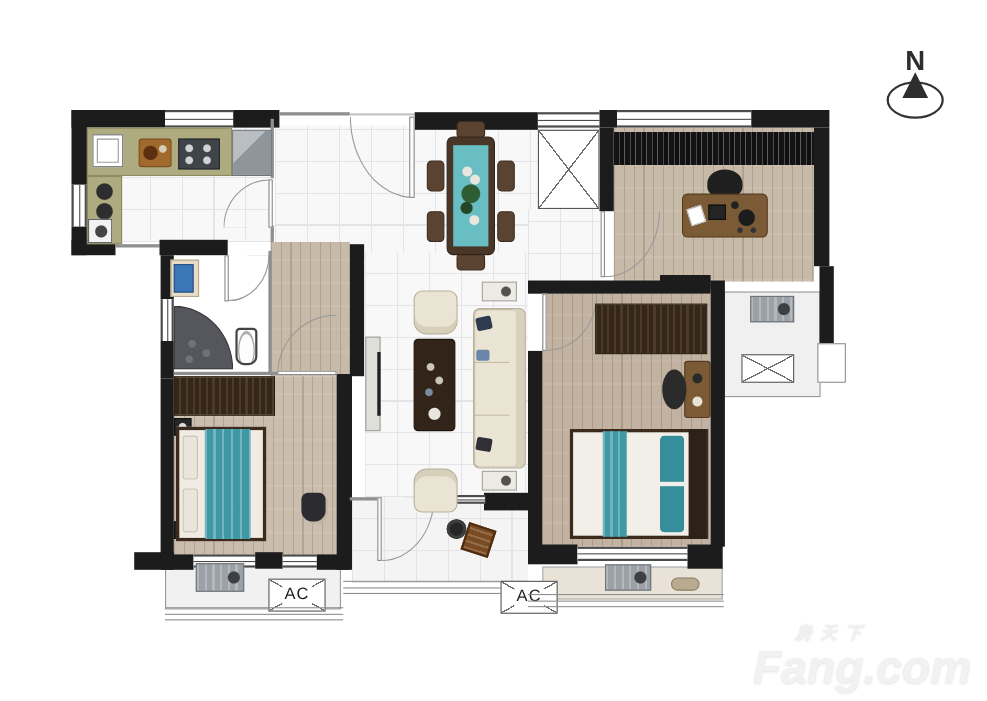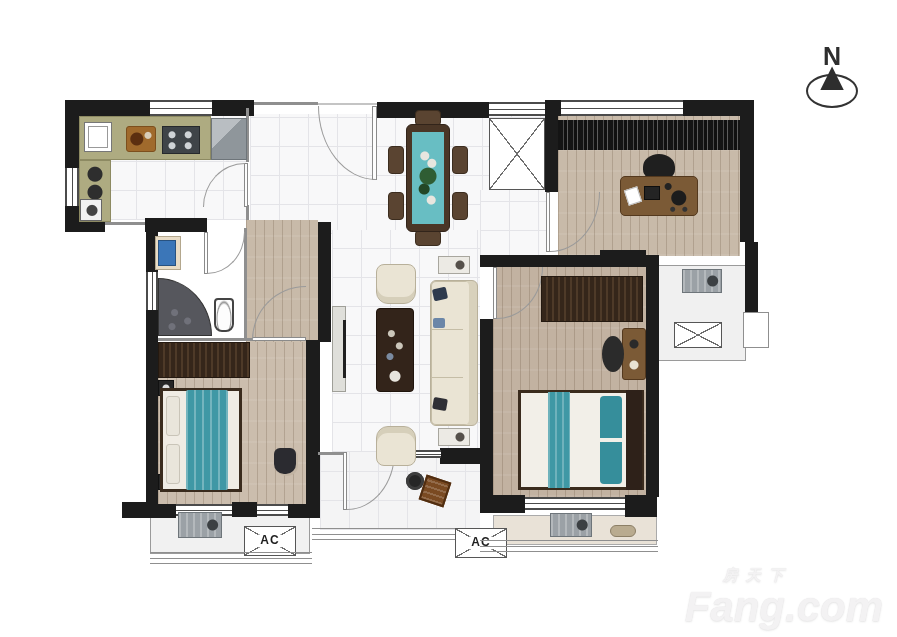--- a/index.html
+++ b/index.html
@@ -19,21 +19,21 @@
     background-image:linear-gradient(#4b4b4b,#4b4b4b);background-size:100% 1px;background-position:center;background-repeat:no-repeat;}
   .winv{background:#fff;border-left:2px solid #4b4b4b;border-right:2px solid #4b4b4b;
     background-image:linear-gradient(#4b4b4b,#4b4b4b);background-size:1px 100%;background-position:center;background-repeat:no-repeat;}
   .thin{background:var(--outline_gray,#8f8f8f);}
   .leaf{background:#fdfdfd;border:1px solid #8a8a8a;}
   .arc{border:0 solid #9a9a9a;}
   .xbox{background-color:#fff;border:1px solid #565656;
     background-image:linear-gradient(to top right,transparent calc(50% - .6px),#6d6d6d calc(50% - .6px),#6d6d6d calc(50% + .6px),transparent calc(50% + .6px)),
                      linear-gradient(to bottom right,transparent calc(50% - .6px),#6d6d6d calc(50% - .6px),#6d6d6d calc(50% + .6px),transparent calc(50% + .6px));}
   .aclabel{position:absolute;left:50%;top:50%;transform:translate(-50%,-50%);background:#fff;
-    font-weight:bold;font-size:12px;line-height:1.1;color:#1e1e1e;padding:0 2px;letter-spacing:1px;}
+    font-weight:normal;font-size:15px;line-height:1.1;color:#1e1e1e;padding:0 2px;letter-spacing:1px;}
   .rail{border-top:1px solid var(--outline_gray,#8f8f8f);border-bottom:1px solid var(--outline_gray,#8f8f8f);
     background:linear-gradient(var(--outline_gray,#8f8f8f),var(--outline_gray,#8f8f8f)) center/100% 1px no-repeat;}
   .gray{background:var(--appliance_gray,#9ba1a6);border:1px solid #6e757a;}
   .counter{background:var(--counter,#aeab81);border:1px solid #8d8a62;}
   .brown{background:var(--furniture_brown,#4a3626);}
   .chair{background:#5a4431;border:1px solid #3c2d1f;border-radius:4px;}
   .wardrobe{background:repeating-linear-gradient(90deg,var(--wardrobe_brown,#35261a) 0 4px,#4e3a28 4px 6px);border:1px solid #241910;}
   .curtain{background:repeating-linear-gradient(90deg,var(--curtain_black,#141414) 0 5px,#4a4a4a 5px 6px,#101010 6px 9px,#5d5d5d 9px 10px);}
   .cream{background:var(--sofa_cream,#eae4d4);border:1px solid #b8b09a;border-radius:5px;}
   .teal{background:var(--teal,#3f98a5);}

